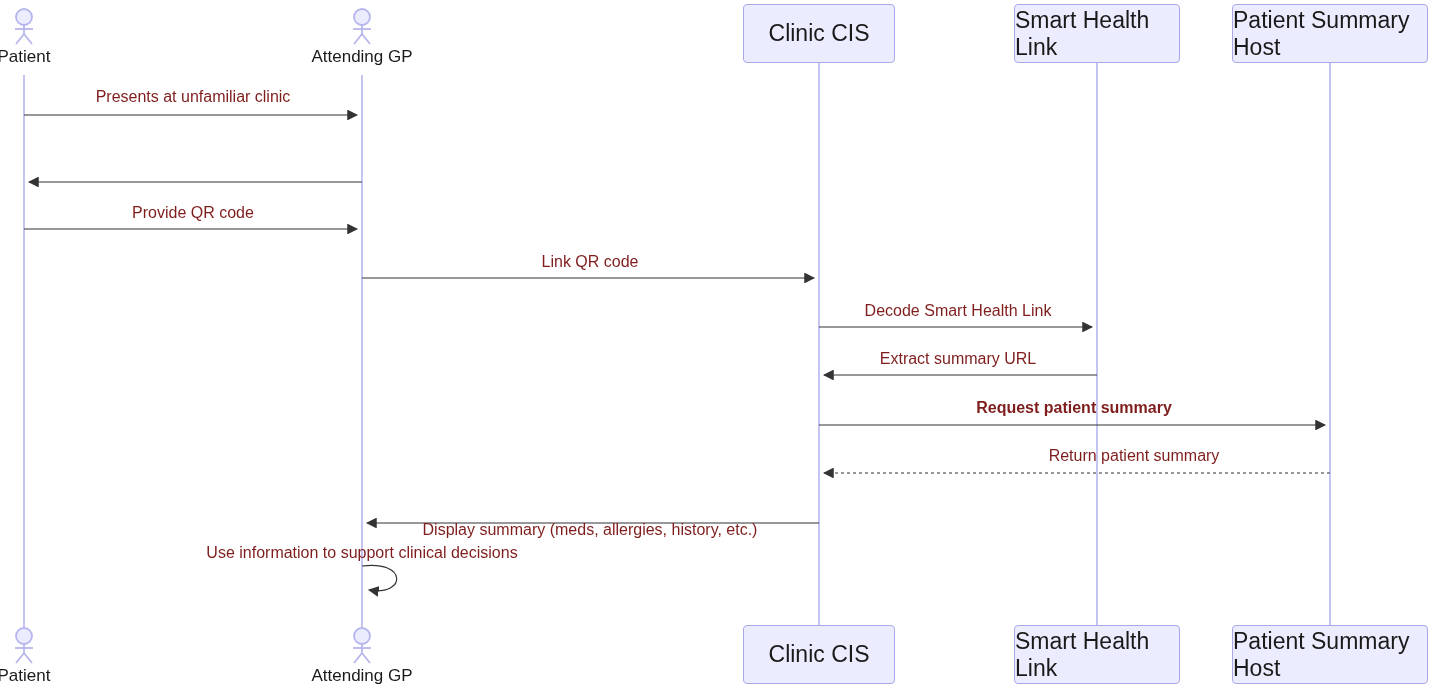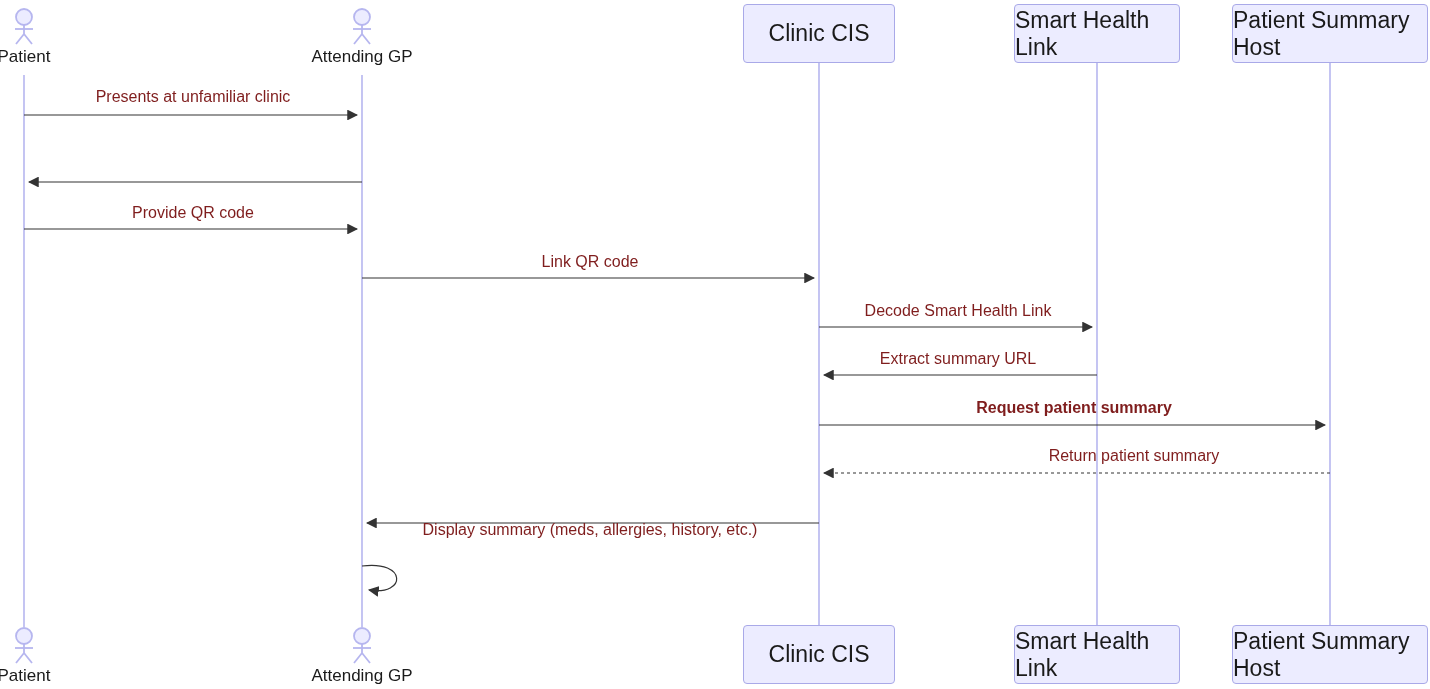--- a/index.html
+++ b/index.html
@@ -124,14 +124,15 @@
   <div class="alabel" style="left:362px; top:666px;">Attending GP</div>
 
   <div class="msg" style="left:193px; top:87px;">Presents at unfamiliar clinic</div>
   <div class="msg" style="left:193px; top:203px;">Provide QR code</div>
   <div class="msg" style="left:590px; top:252px;">Link QR code</div>
   <div class="msg" style="left:958px; top:301px;text-align:right;">Decode Smart Health Link</div>
   <div class="msg" style="left:958px; top:349px;">Extract summary URL</div>
   <div class="msg" style="left:1074px; top:398px;font-weight:bold;">Request patient summary</div>
   <div class="msg" style="left:1134px; top:446px;">Return patient summary</div>
   <div class="msg" style="left:590px; top:496px;margin-top:24px;">Display summary (meds, allergies, history, etc.)</div>
+  <div class="msg" style="left:362px; top:543px;">Use information to support clinical decisions</div>
 
 </div>
 
 </body></html>

